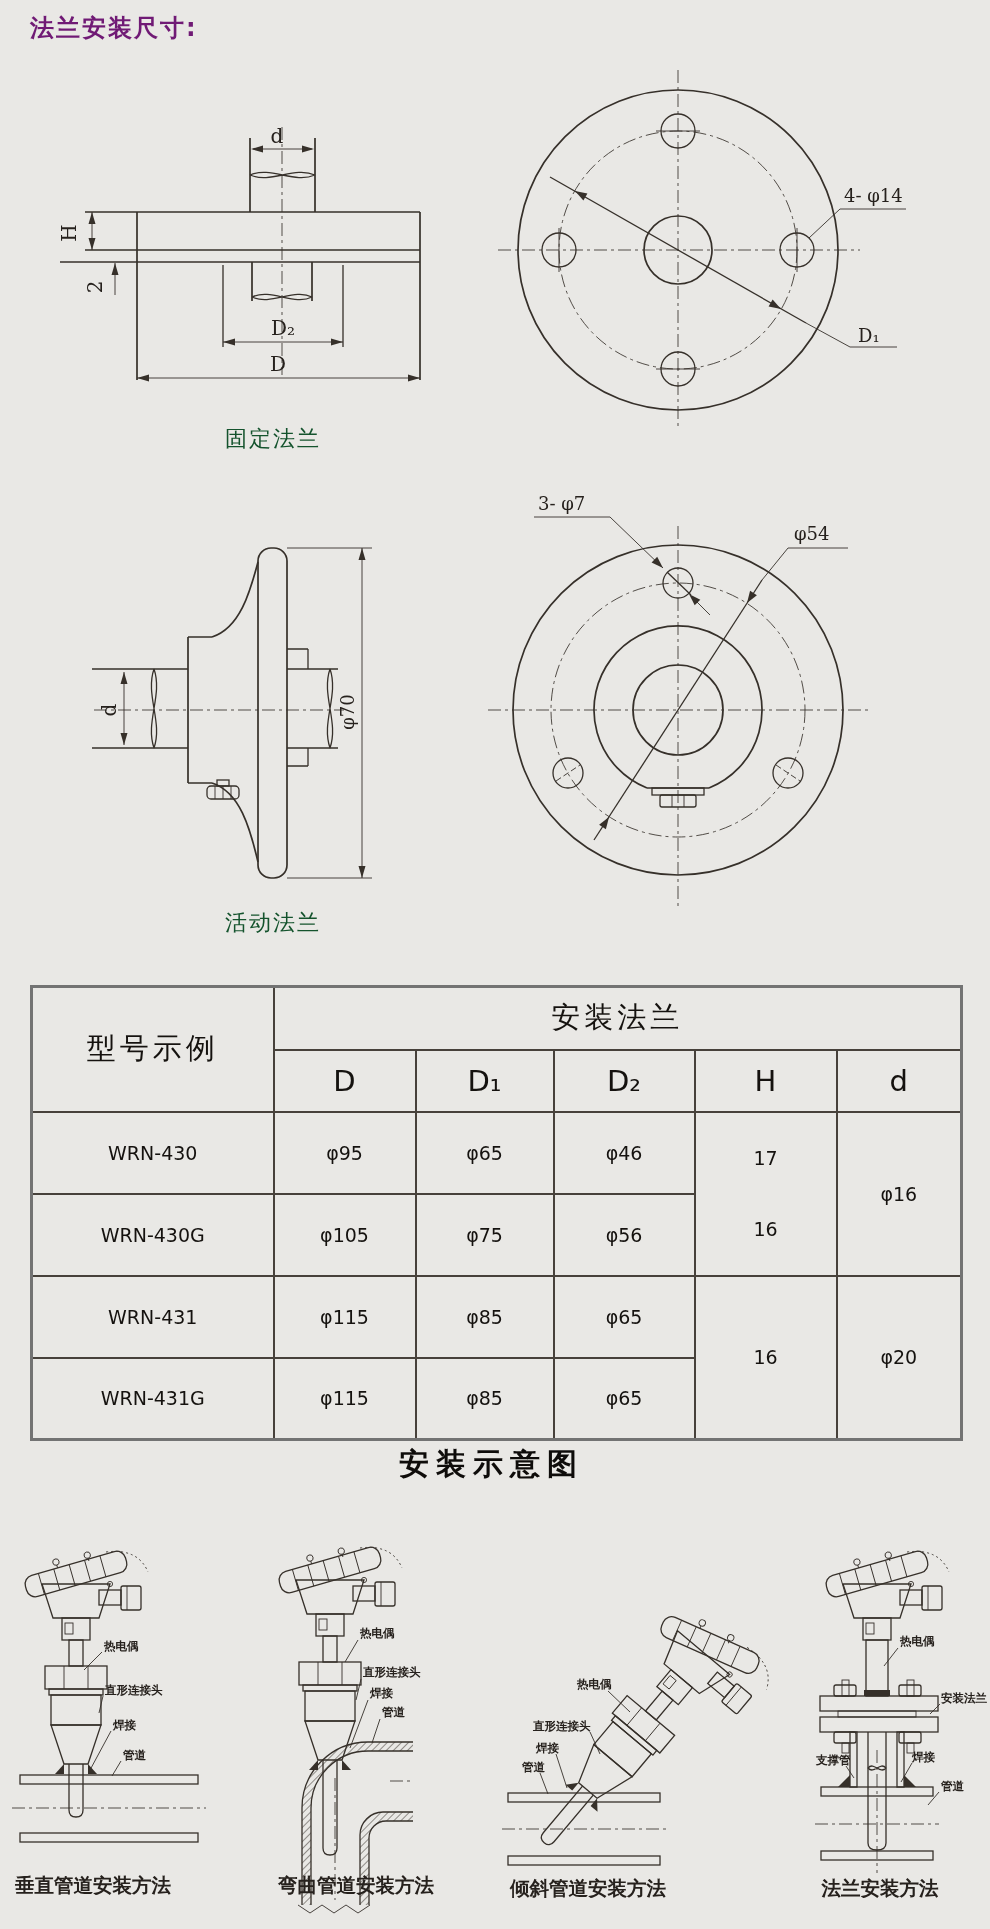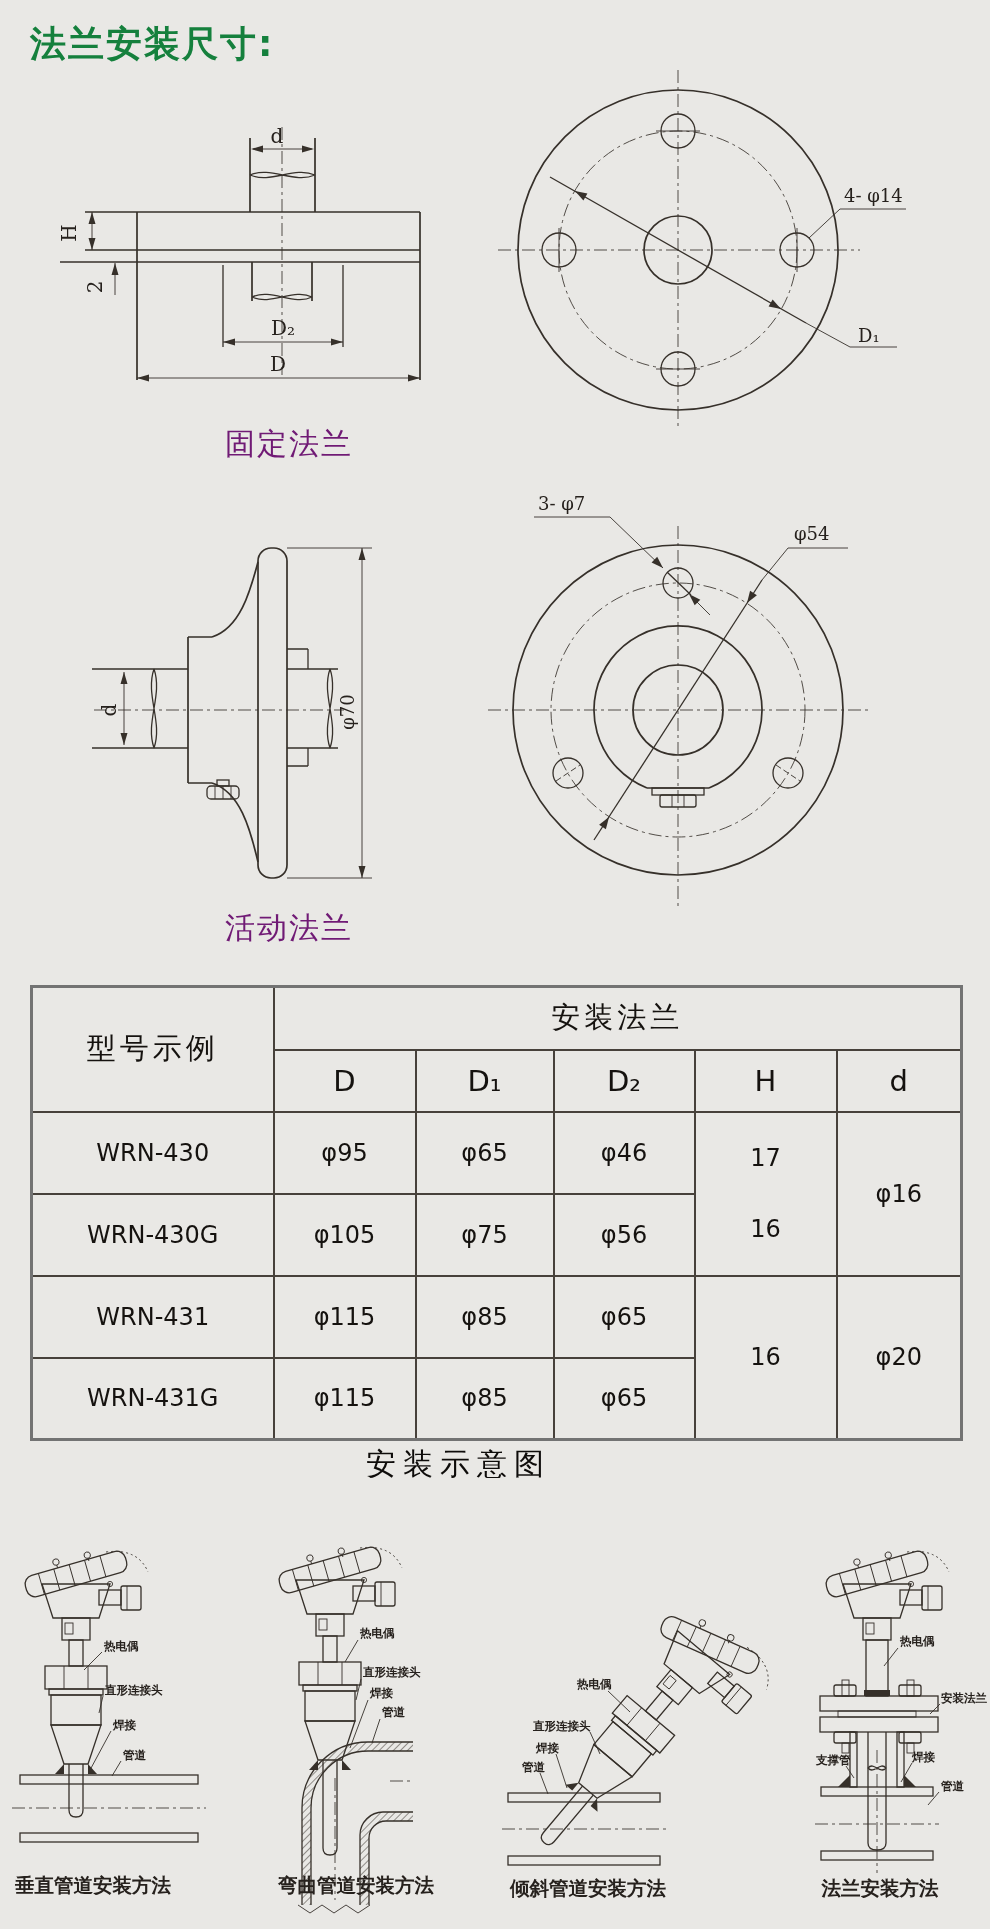--- a/index.html
+++ b/index.html
@@ -1,35 +1,35 @@
 <!DOCTYPE html>
 <html><head>
 <meta charset="utf-8">
 <style>
   html,body{margin:0;padding:0}
   body{width:990px;height:1929px;position:relative;background:#e9e8e5;
        font-family:"DejaVu Sans","Liberation Sans",sans-serif;color:#17140f}
   .abs{position:absolute}
-  .title{left:30px;top:20px;font-size:36px;font-weight:bold;letter-spacing:2px;color:#15803d}
-  .seccap{font-size:30px;letter-spacing:2px;color:#701a75}
-  .bigcap{left:366px;top:1444px;font-size:30px;font-weight:normal;letter-spacing:7px;color:#0e0c0a}
+  .title{left:30px;top:12px;font-size:24px;font-weight:bold;letter-spacing:2px;color:#701a75}
+  .seccap{font-size:22px;letter-spacing:2px;color:#14532d}
+  .bigcap{left:399px;top:1444px;font-size:30px;font-weight:bold;letter-spacing:7px;color:#0e0c0a}
   svg.dwg{position:absolute;overflow:visible}
   .ln{fill:none;stroke:#36302a;stroke-width:1.7}
   .md{fill:none;stroke:#36302a;stroke-width:1.3}
   .tn{fill:none;stroke:#36302a;stroke-width:0.9}
   .cl{fill:none;stroke:#36302a;stroke-width:0.85;stroke-dasharray:13 4 3 4}
   .ink{fill:#36302a;stroke:none}
   .dwg text{fill:#26211d}
   .dim{font-family:"DejaVu Serif","Liberation Serif",serif;font-size:20px}
   .dimS{font-family:"DejaVu Serif","Liberation Serif",serif;font-size:18px}
   .lbl{font-family:"DejaVu Serif","Liberation Serif",serif;font-size:11.5px;font-weight:600}
   .cap{font-family:"DejaVu Serif","Liberation Serif",serif;font-size:19.5px;font-weight:600}
   table.spec{position:absolute;left:30px;top:985px;width:930px;border-collapse:collapse;
              table-layout:fixed;border:3px solid #737373;color:#15120f}
-  .spec td{border:2px solid #47413b;text-align:center;vertical-align:middle;padding:0;font-size:24px}
+  .spec td{border:2px solid #47413b;text-align:center;vertical-align:middle;padding:0;font-size:19px}
   .spec tr.h1 td{font-size:29px;letter-spacing:4px}
   .spec tr.h2 td{font-size:29px}
   .spec tr.h1{height:63px}.spec tr.h2{height:62px}
   .spec tr.r{height:82px}
   .spec td.hcell div{height:71px;line-height:71px}
 </style>
 </head>
 <body>
 
 <div class="abs title">法兰安装尺寸:</div>

